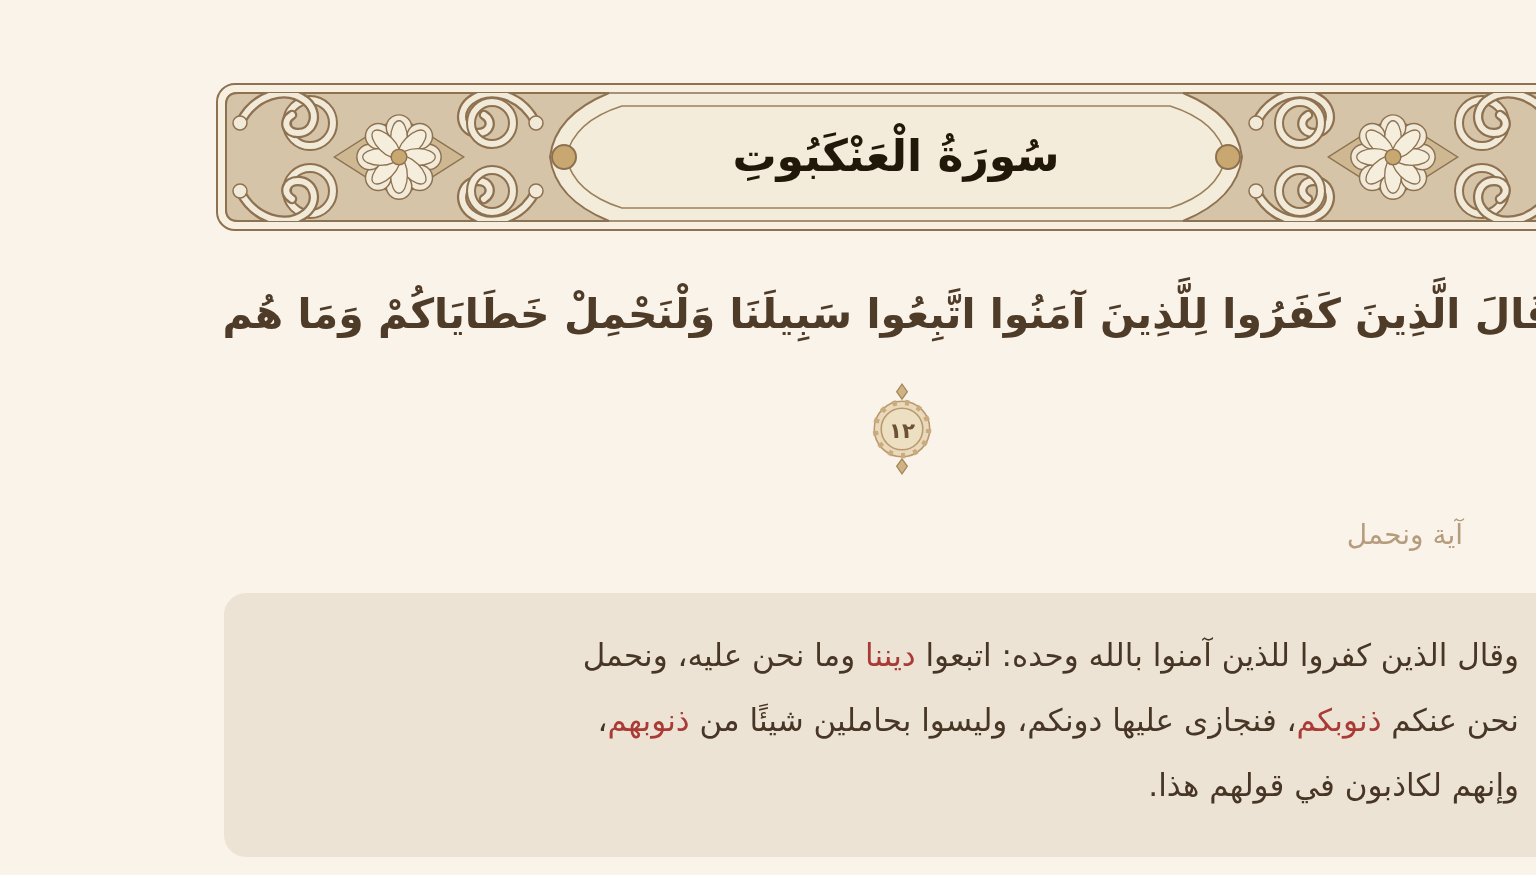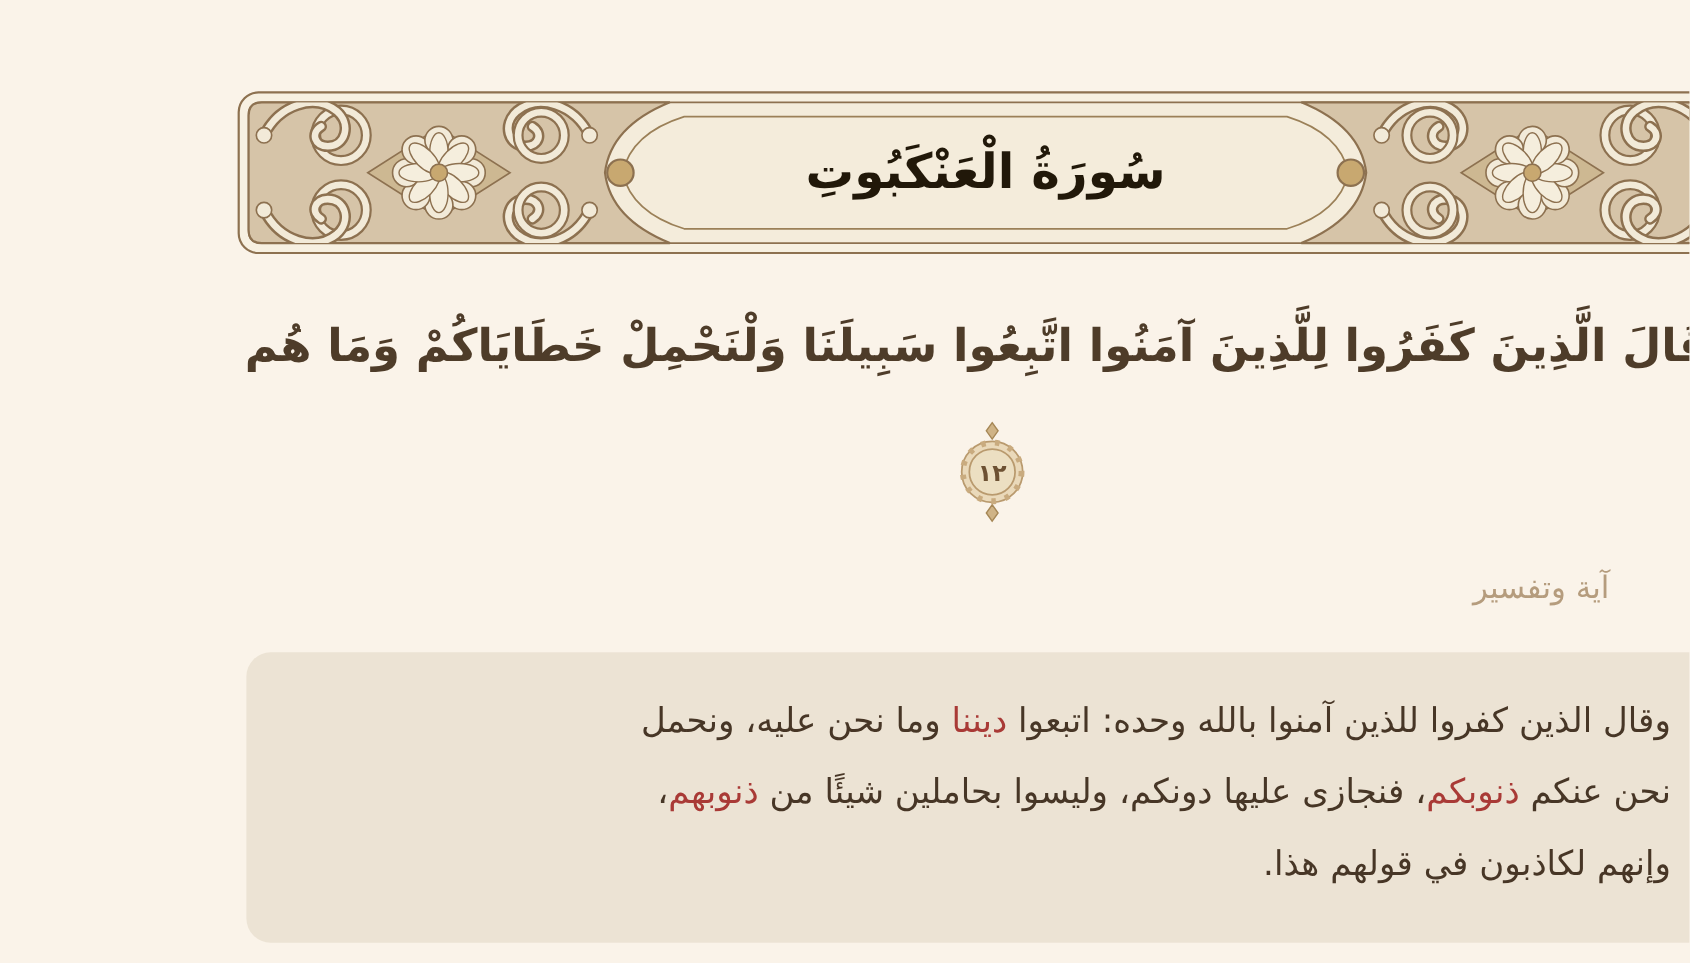--- a/index.html
+++ b/index.html
@@ -158,19 +158,19 @@
     <svg class="ayah-medallion" width="64" height="92" viewBox="0 0 60 86" aria-hidden="true">
       <path d="M30 1 L35 8 L30 15 L25 8 Z" fill="#cfb386" stroke="#a68756" stroke-width="1.2"></path>
       <path d="M30 85 L35 78 L30 71 L25 78 Z" fill="#cfb386" stroke="#a68756" stroke-width="1.2"></path>
       <circle cx="30" cy="43" r="26" fill="#ead9ba" stroke="#b99a6e" stroke-width="1.5"></circle>
       <circle cx="30" cy="43" r="25" fill="none" stroke="#c9ab7f" stroke-width="5" stroke-dasharray="4 8"></circle>
       <circle cx="30" cy="43" r="19.5" fill="#ecdfc2" stroke="#b99a6e" stroke-width="1.5"></circle>
       <text x="30" y="51" font-size="20" font-weight="bold" fill="#6d5133" text-anchor="middle">١٢</text>
     </svg>
   </div>
 
-  <div class="section-label">آية وتفسير</div>
+  <div class="section-label">آية ونحمل</div>
 
   <div class="tafsir-box" style="background: rgb(236, 227, 212); color: rgb(71, 54, 38);">
     <div id="tafsir-text"><span>وقال الذين كفروا للذين آمنوا بالله وحده: اتبعوا </span><span class="hl" style="color: rgb(169, 58, 54);">ديننا</span><span> وما نحن عليه، ونحمل</span><br><span>نحن عنكم </span><span class="hl" style="color: rgb(169, 58, 54);">ذنوبكم</span><span>، فنجازى عليها دونكم، وليسوا بحاملين شيئًا من </span><span class="hl" style="color: rgb(169, 58, 54);">ذنوبهم</span><span>،</span><br><span>وإنهم لكاذبون في قولهم هذا.</span></div>
   </div>
 
 </div>
 
 </body></html>

